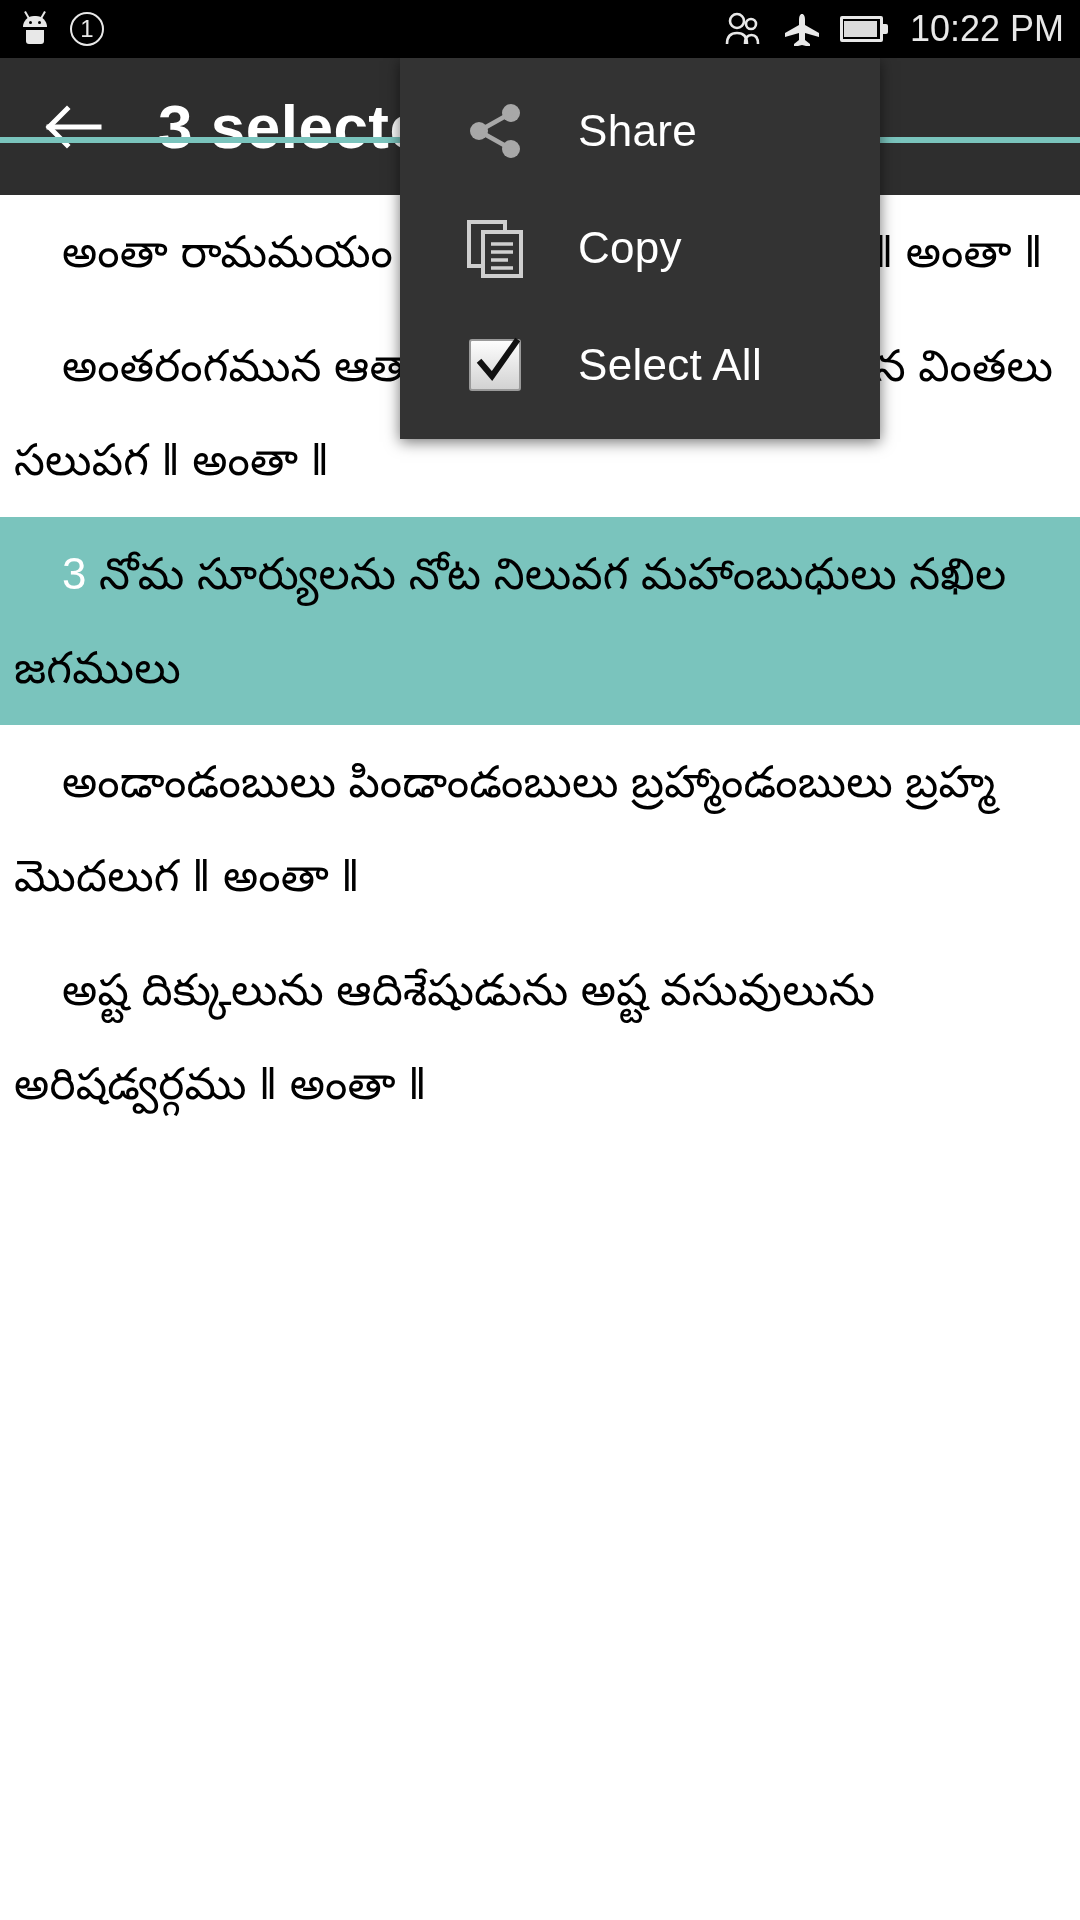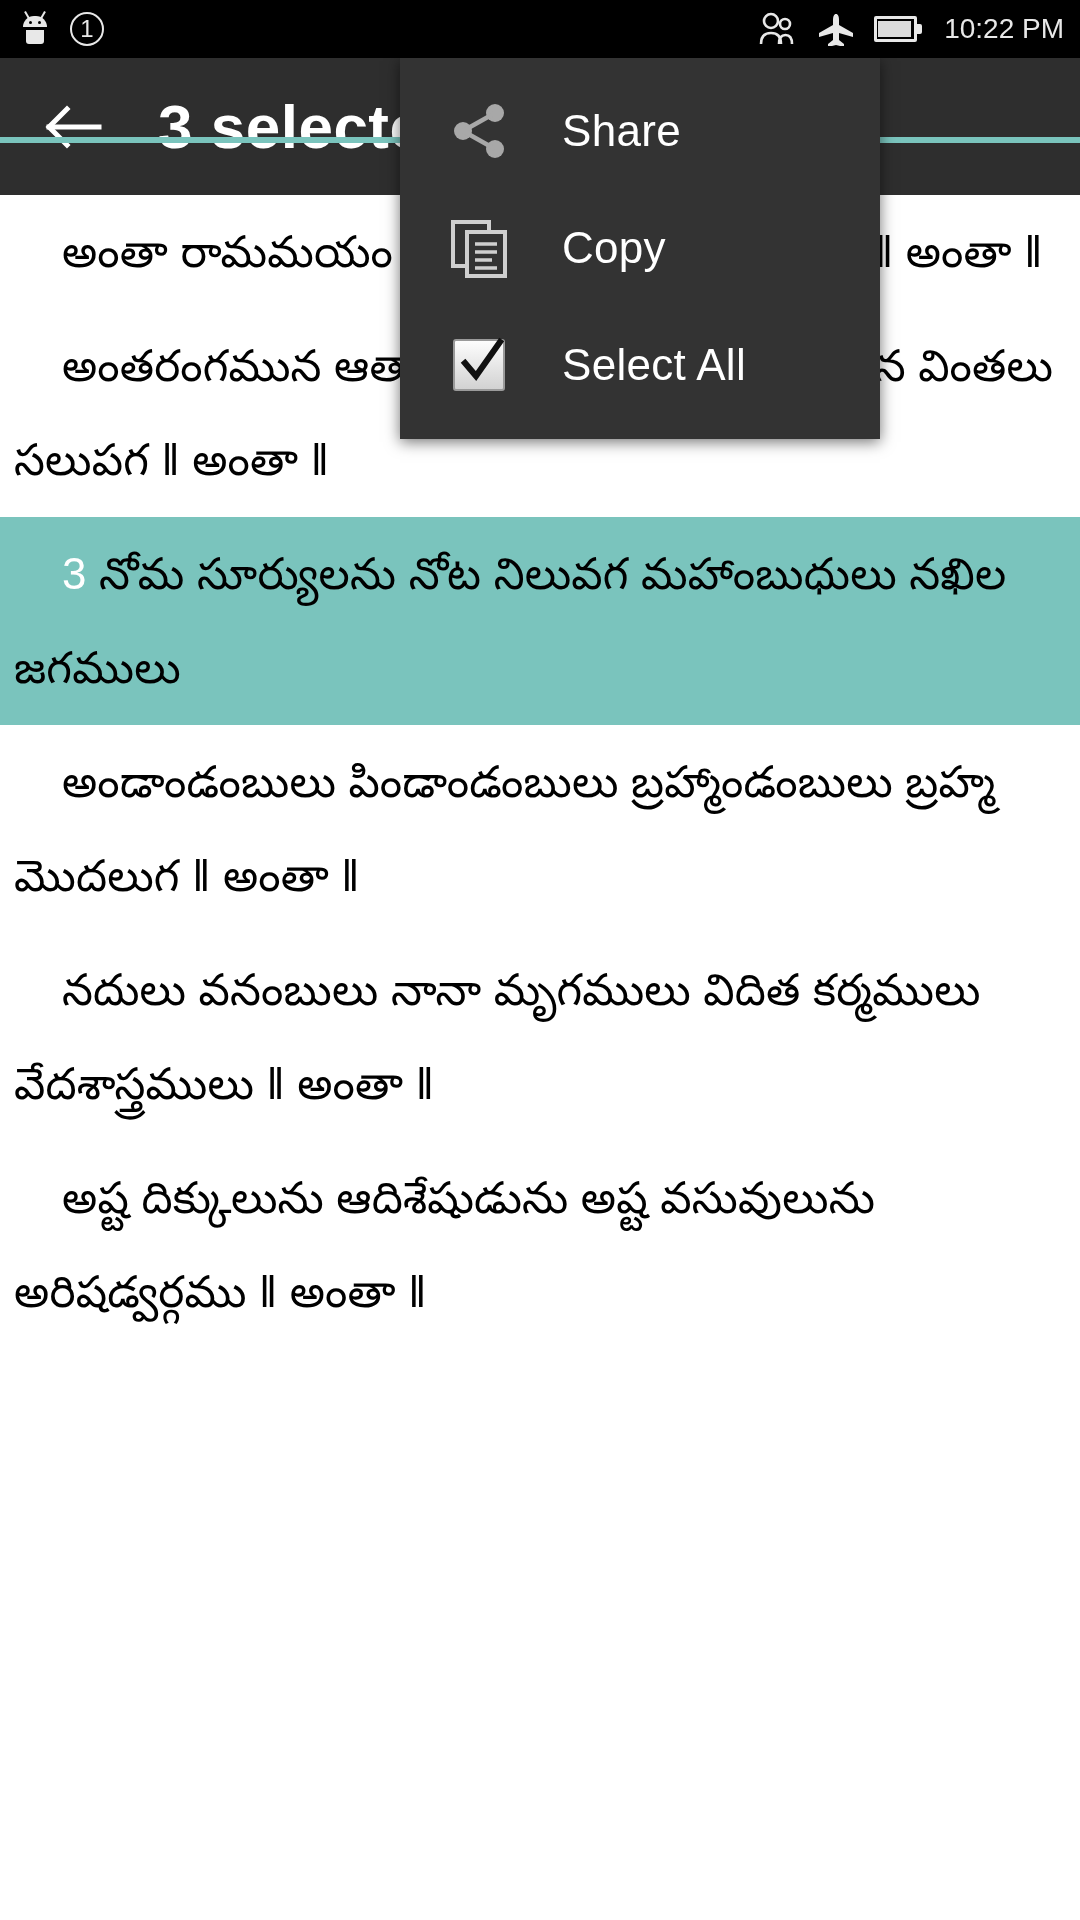--- a/index.html
+++ b/index.html
@@ -35,21 +35,21 @@
     gap: 22px;
   }
   .status-right {
     margin-left: auto;
     display: flex;
     align-items: center;
     gap: 18px;
   }
   .status-clock {
     color: #e8e8e8;
-    font-size: 28px;
+    font-size: 36px;
     letter-spacing: 0px;
     font-family: "Liberation Sans", sans-serif;
     margin-left: 4px;
   }
 
   
   .ic-android {
     position: relative;
     width: 26px;
     height: 32px;
@@ -201,21 +201,21 @@
 
   
   .menu {
     position: absolute;
     top: 58px;
     left: 400px;
     width: 480px;
     background: #333333;
     z-index: 60;
     box-shadow: 0 3px 14px rgba(0,0,0,0.55);
-    padding: 14px 0 16px 0;
+    padding: 14px 0 16px 16px;
     box-sizing: border-box;
   }
   .menu-item {
     display: flex;
     align-items: center;
     height: 117px;
     padding-left: 42px;
     cursor: pointer;
   }
   .menu-icon {
@@ -290,21 +290,20 @@
   <div class="appbar-title">3 selected</div>
 </div>
 <div class="appbar-accent"></div>
 
 <div class="content">
   <div id="para-container">
       <div class="para"><span>అంతా రామమయం ఈ జగమంతా రామమయం ‖ అంతా ‖</span></div>
       <div class="para"><span>అంతరంగమున ఆత్మారాముడు అనంత రూపమున వింతలు సలుపగ ‖ అంతా ‖</span></div>
       <div class="para selected"><span class="idx">3</span> <span>నోమ సూర్యులను నోట నిలువగ మహాంబుధులు నఖిల జగములు</span></div>
       <div class="para"><span>అండాండంబులు పిండాండంబులు బ్రహ్మాండంబులు బ్రహ్మ మొదలుగ ‖ అంతా ‖</span></div>
-      <div class="para"><span>నదులు వనంబులు నానా మృగములు విదిత కర్మములు వేదశాస్త్రములు ‖ అంతా ‖</span></div>
       <div class="para"><span>అష్ట దిక్కులును ఆదిశేషుడును అష్ట వసువులును అరిషడ్వర్గము ‖ అంతా ‖</span></div>
     </div>
 </div>
 
 <div class="menu">
 
   <div class="menu-item">
     <span class="menu-icon">
       <svg width="62" height="62" viewBox="0 0 62 62">
         <circle cx="47" cy="13" r="9" fill="#a8a8a8"></circle>

